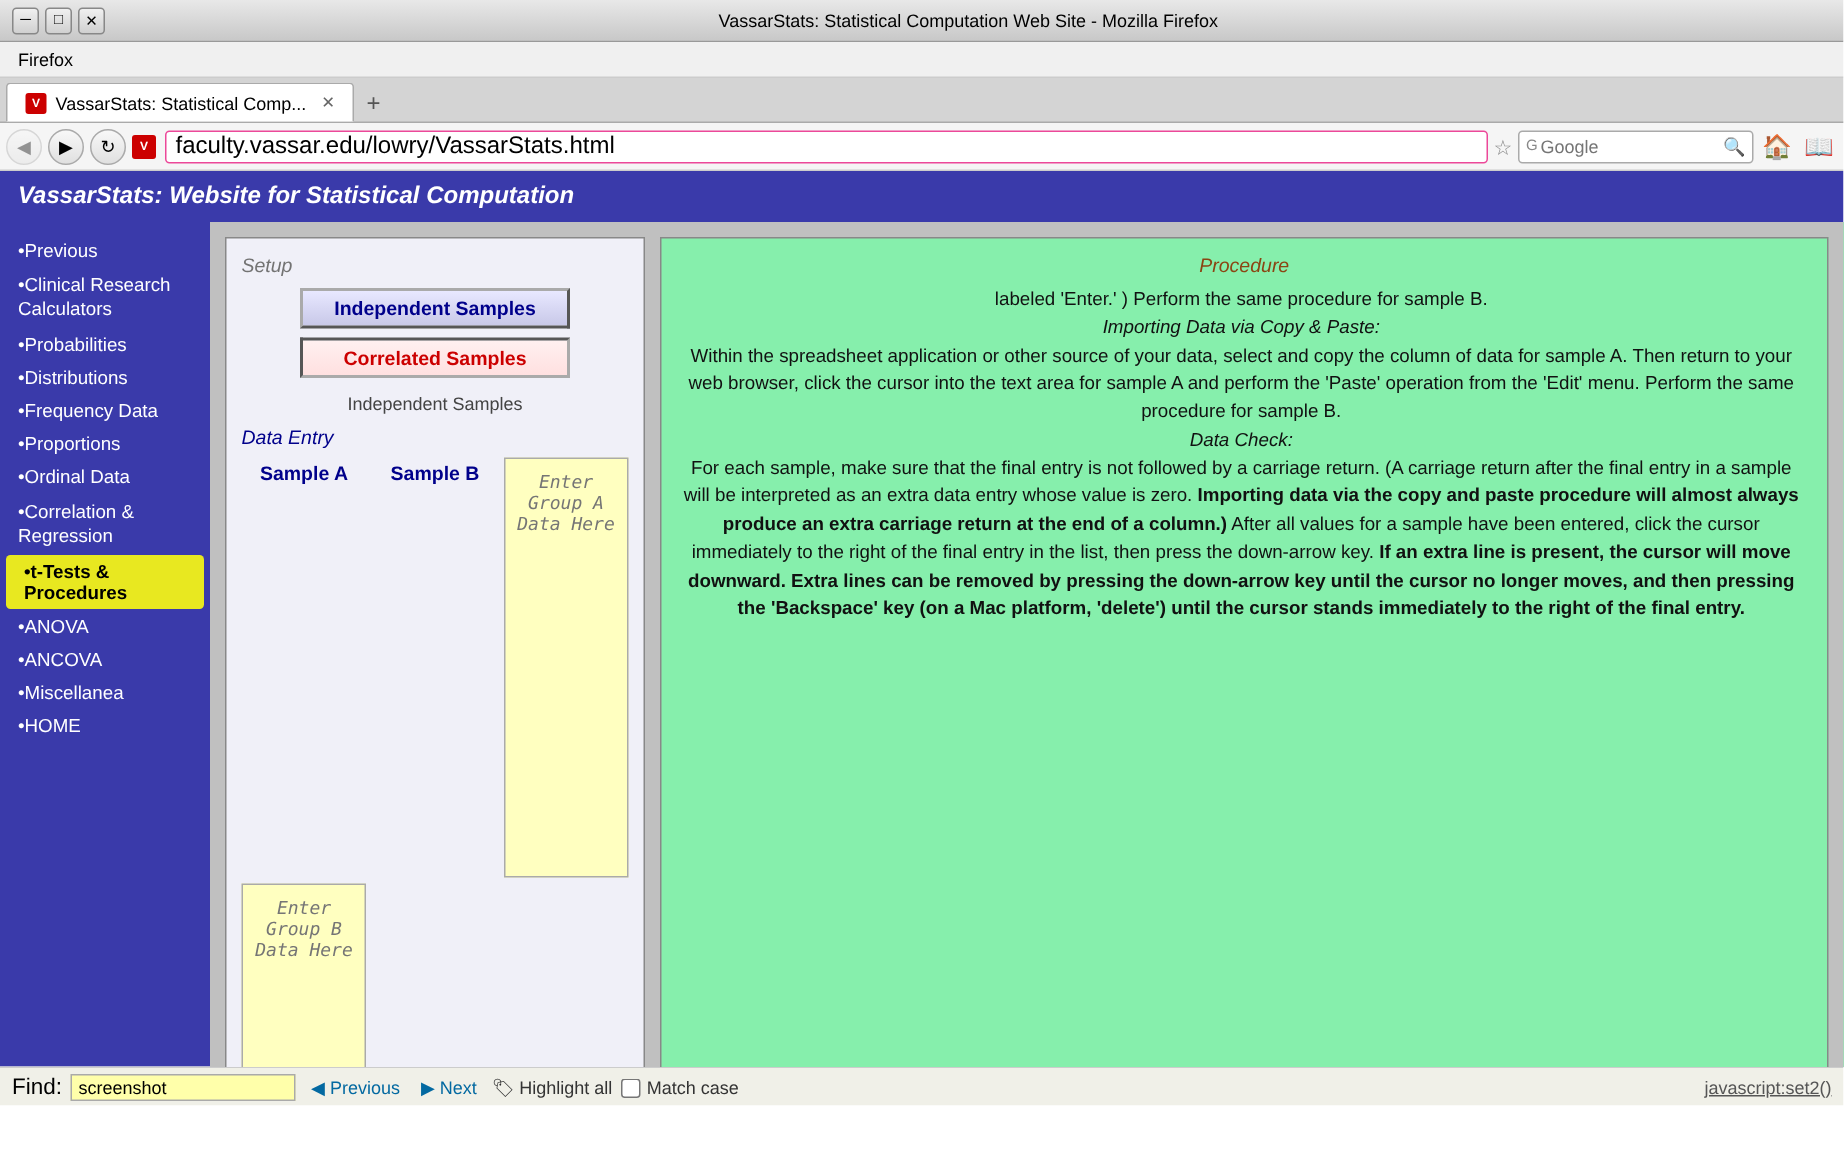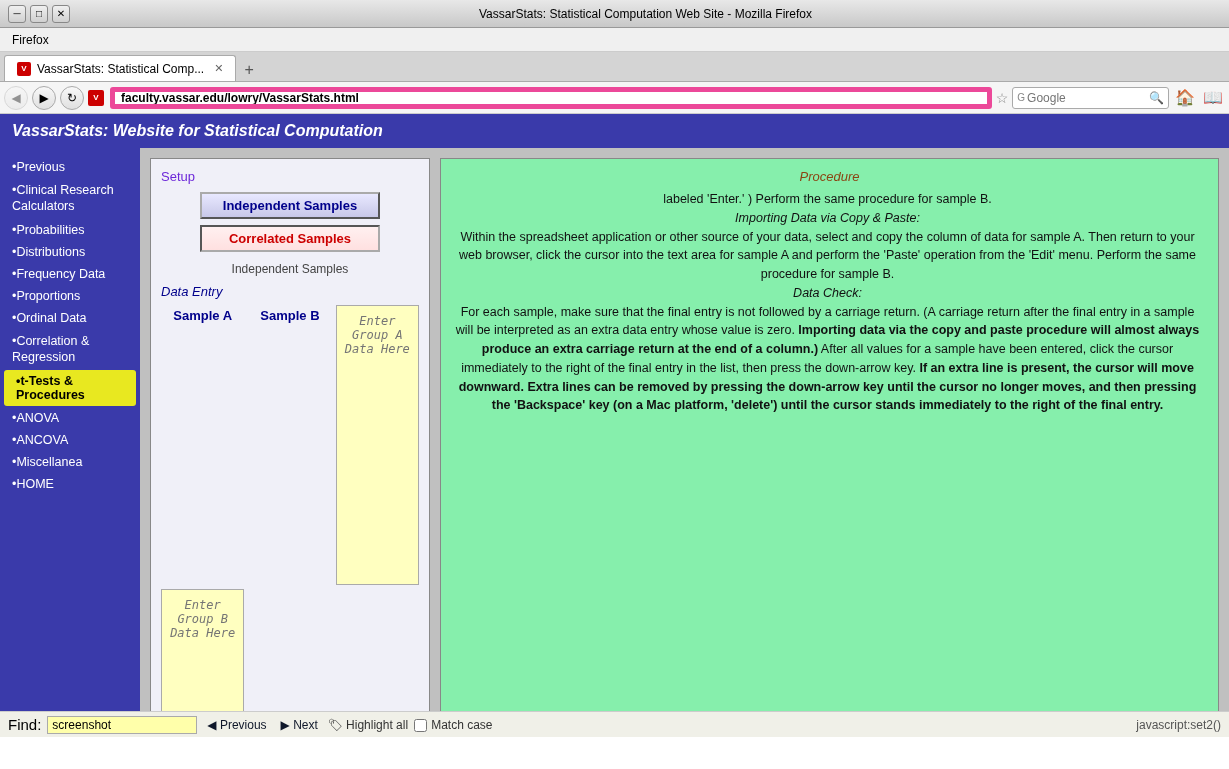--- a/index.html
+++ b/index.html
@@ -81,26 +81,25 @@
       border: 1px solid #aaa;
       background: linear-gradient(to bottom, #f8f8f8, #e0e0e0);
       cursor: pointer;
       display: flex; align-items: center; justify-content: center;
       font-size: 12px;
     }
     .nav-btn.disabled { opacity: 0.4; }
     .url-box {
       flex: 1;
       height: 22px;
-      border: 5px solid #ec4899;
+      border: 1px solid #ec4899;
       border-radius: 3px;
       padding: 0 6px;
-      font-size: 12px;
+      font-size: 16px;
       background: white;
-      font-weight: bold;
     }
     .favicon-url { width: 16px; height: 16px; background: #c00; border-radius: 2px; display: flex; align-items: center; justify-content: center; color: white; font-size: 8px; font-weight: bold; margin-right: 2px; }
     .search-box-wrap { display: flex; align-items: center; border: 1px solid #aaa; border-radius: 3px; background: white; height: 22px; padding: 0 4px; gap: 2px; }
     .search-box { border: none; outline: none; font-size: 12px; width: 120px; }
     .star-btn { font-size: 14px; color: #888; cursor: pointer; }
     .home-btn, .bookmark-btn {
       width: 24px; height: 24px;
       display: flex; align-items: center; justify-content: center;
       cursor: pointer; font-size: 16px; color: #555;
     }
@@ -152,22 +151,23 @@
       display: flex;
       gap: 10px;
     }
     .setup-box {
       background: #f0f0f8;
       border: 1px solid #888;
       padding: 10px;
       flex: 0 0 280px;
     }
     .setup-title {
-      color: #6d28d9;
-      font-size: 13px;
+      color: #737373;
+      font-size: 13px;
+      font-style: italic;
       margin-bottom: 8px;
     }
     .setup-buttons {
       display: flex;
       flex-direction: column;
       align-items: center;
       gap: 6px;
     }
     .btn-independent {
       background: linear-gradient(to bottom, #e8e8ff, #c8c8e8);
@@ -293,34 +293,34 @@
       height: 18px;
       border: 1px solid #aaa;
       padding: 0 4px;
       font-size: 12px;
       width: 150px;
       background: #ffffaa;
     }
     .find-prev, .find-next {
       background: none;
       border: none;
-      color: #0f172a;
+      color: #0369a1;
       font-size: 12px;
       cursor: pointer;
       padding: 1px 4px;
     }
     .highlight-btn {
       display: flex; align-items: center; gap: 3px;
       font-size: 12px; cursor: pointer; color: #333;
     }
     .match-case-label {
       display: flex; align-items: flex-end; gap: 4px;
       font-size: 12px; cursor: pointer; color: #333;
     }
-    .find-bar-right { margin-left: auto; font-size: 12px; color: #555; }
+    .find-bar-right { margin-left: auto; font-size: 12px; color: #555; text-decoration: underline; }
 
     
     .content-area::-webkit-scrollbar { width: 12px; }
     .content-area::-webkit-scrollbar-track { background: #c0c0c0; }
     .content-area::-webkit-scrollbar-thumb { background: #888; }
 
     .bold-text { font-weight: bold; }
     .italic-text { font-style: italic; }
   </style>
 </head>

